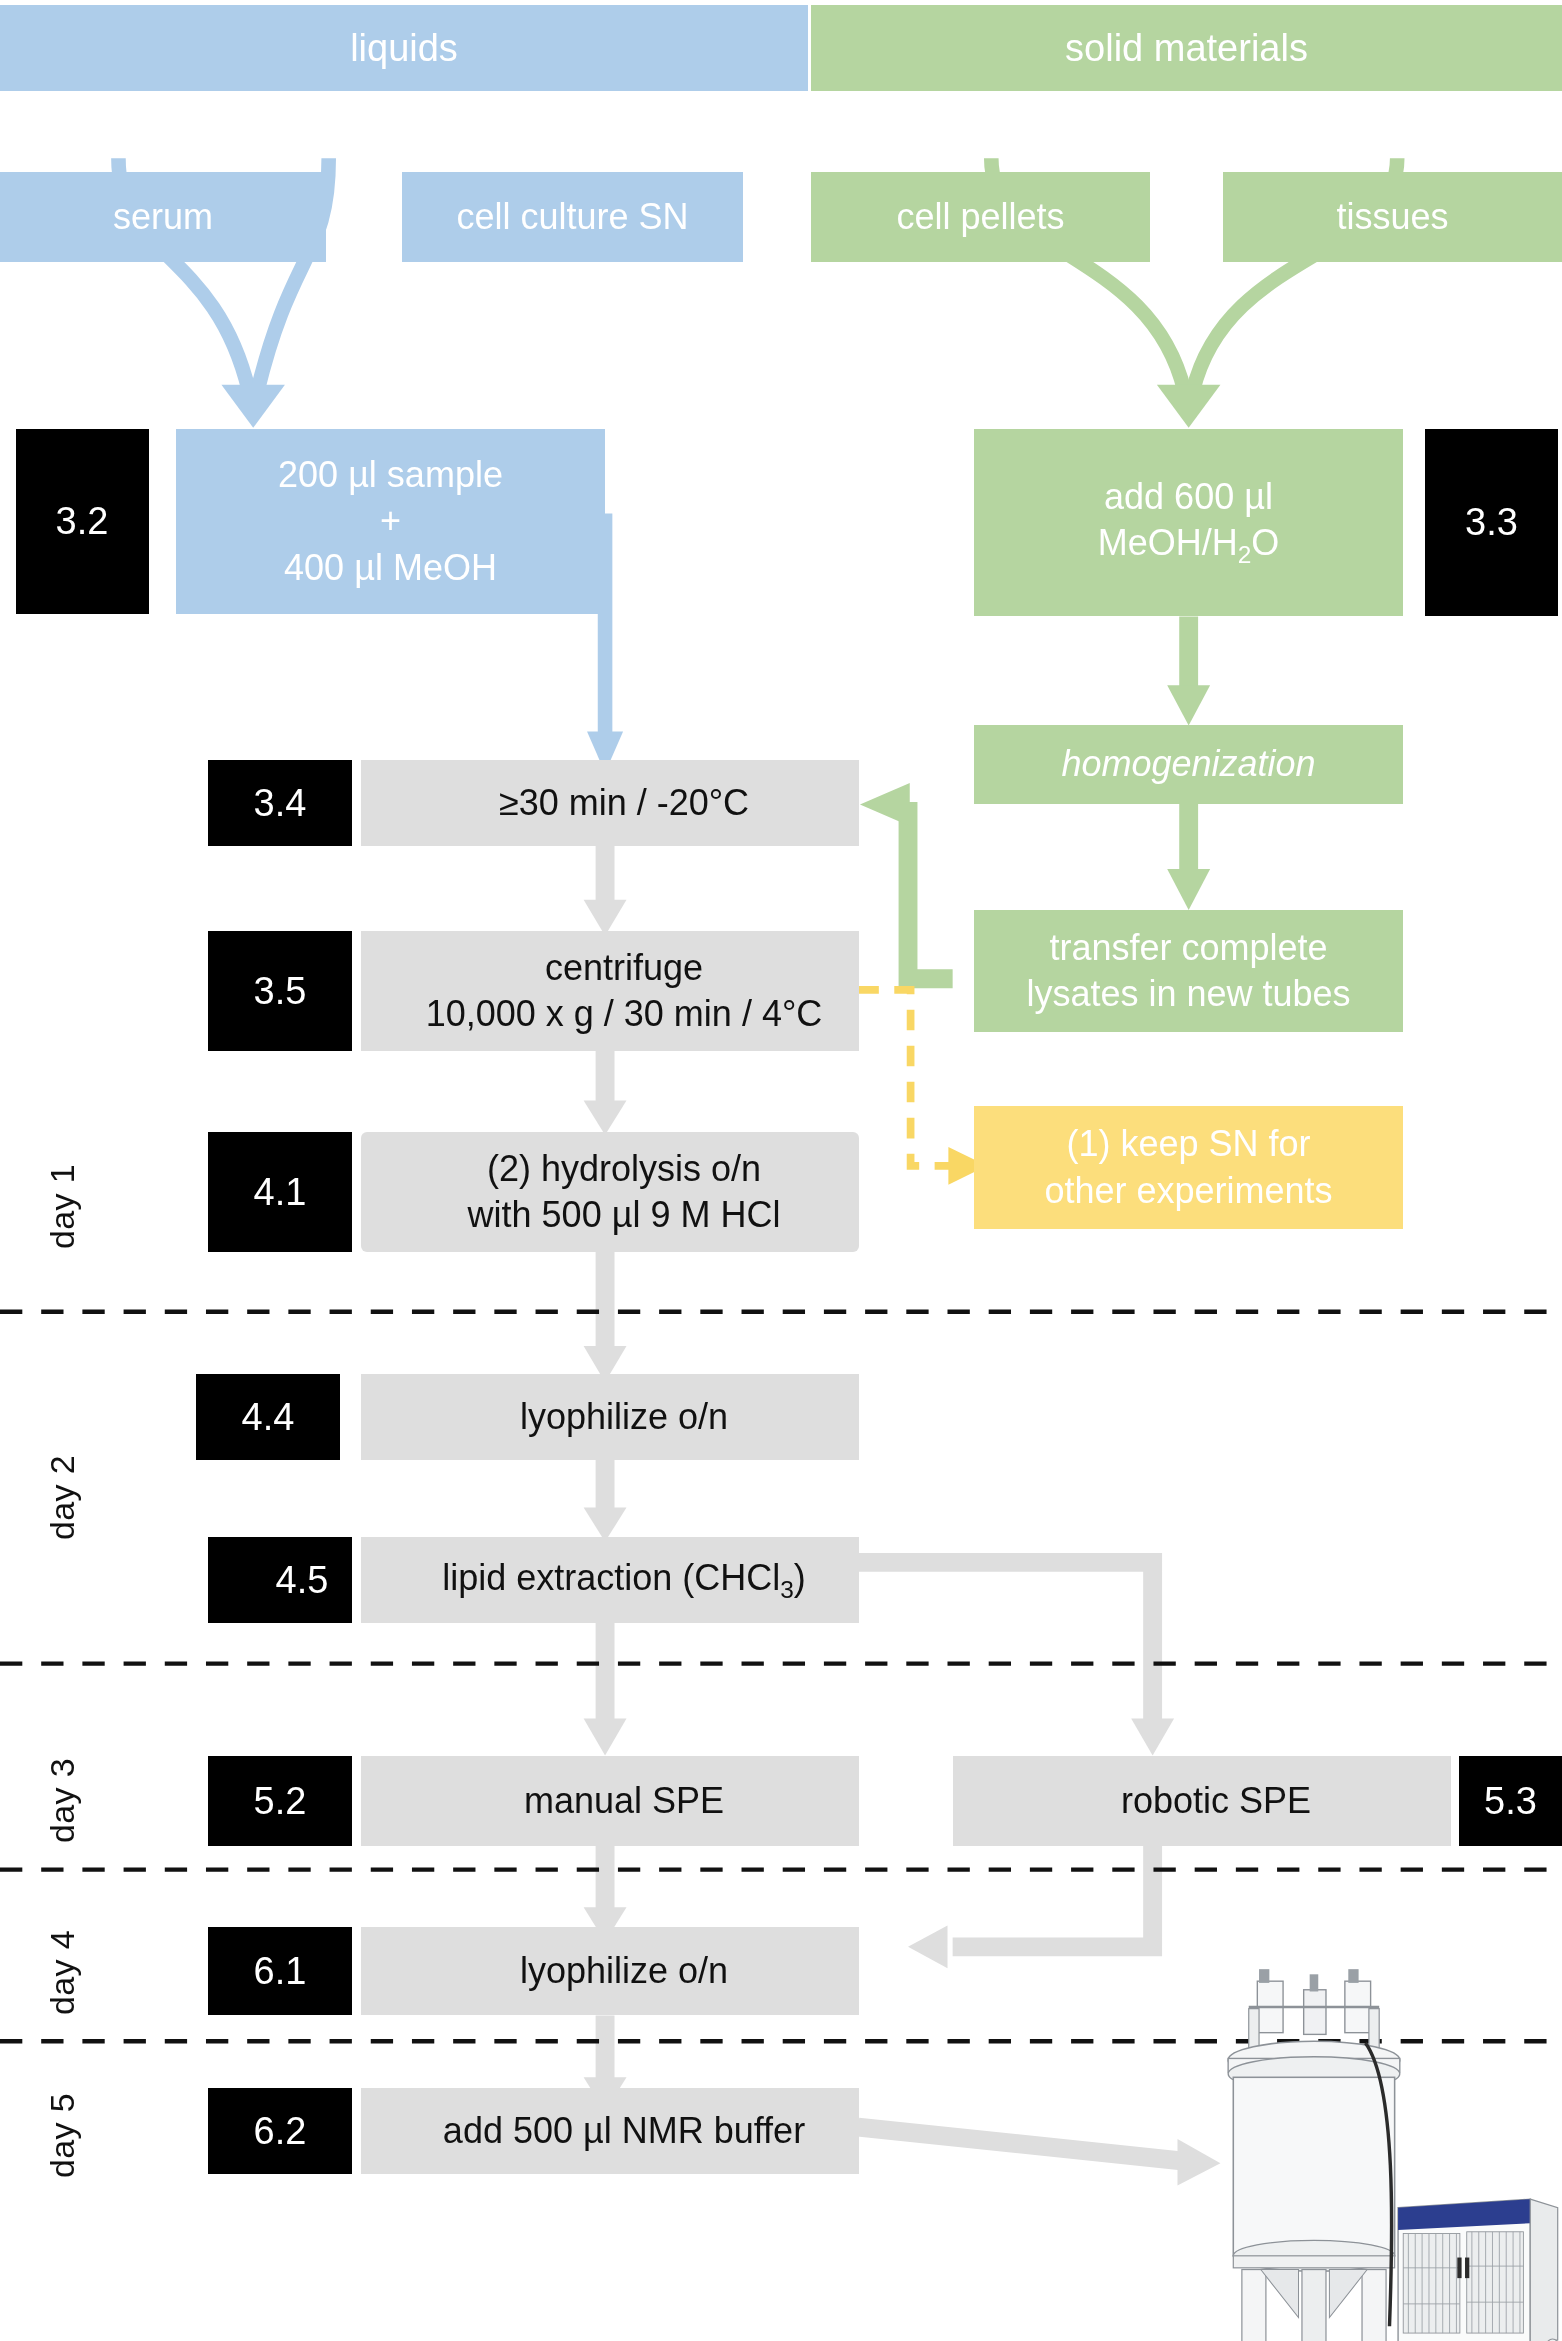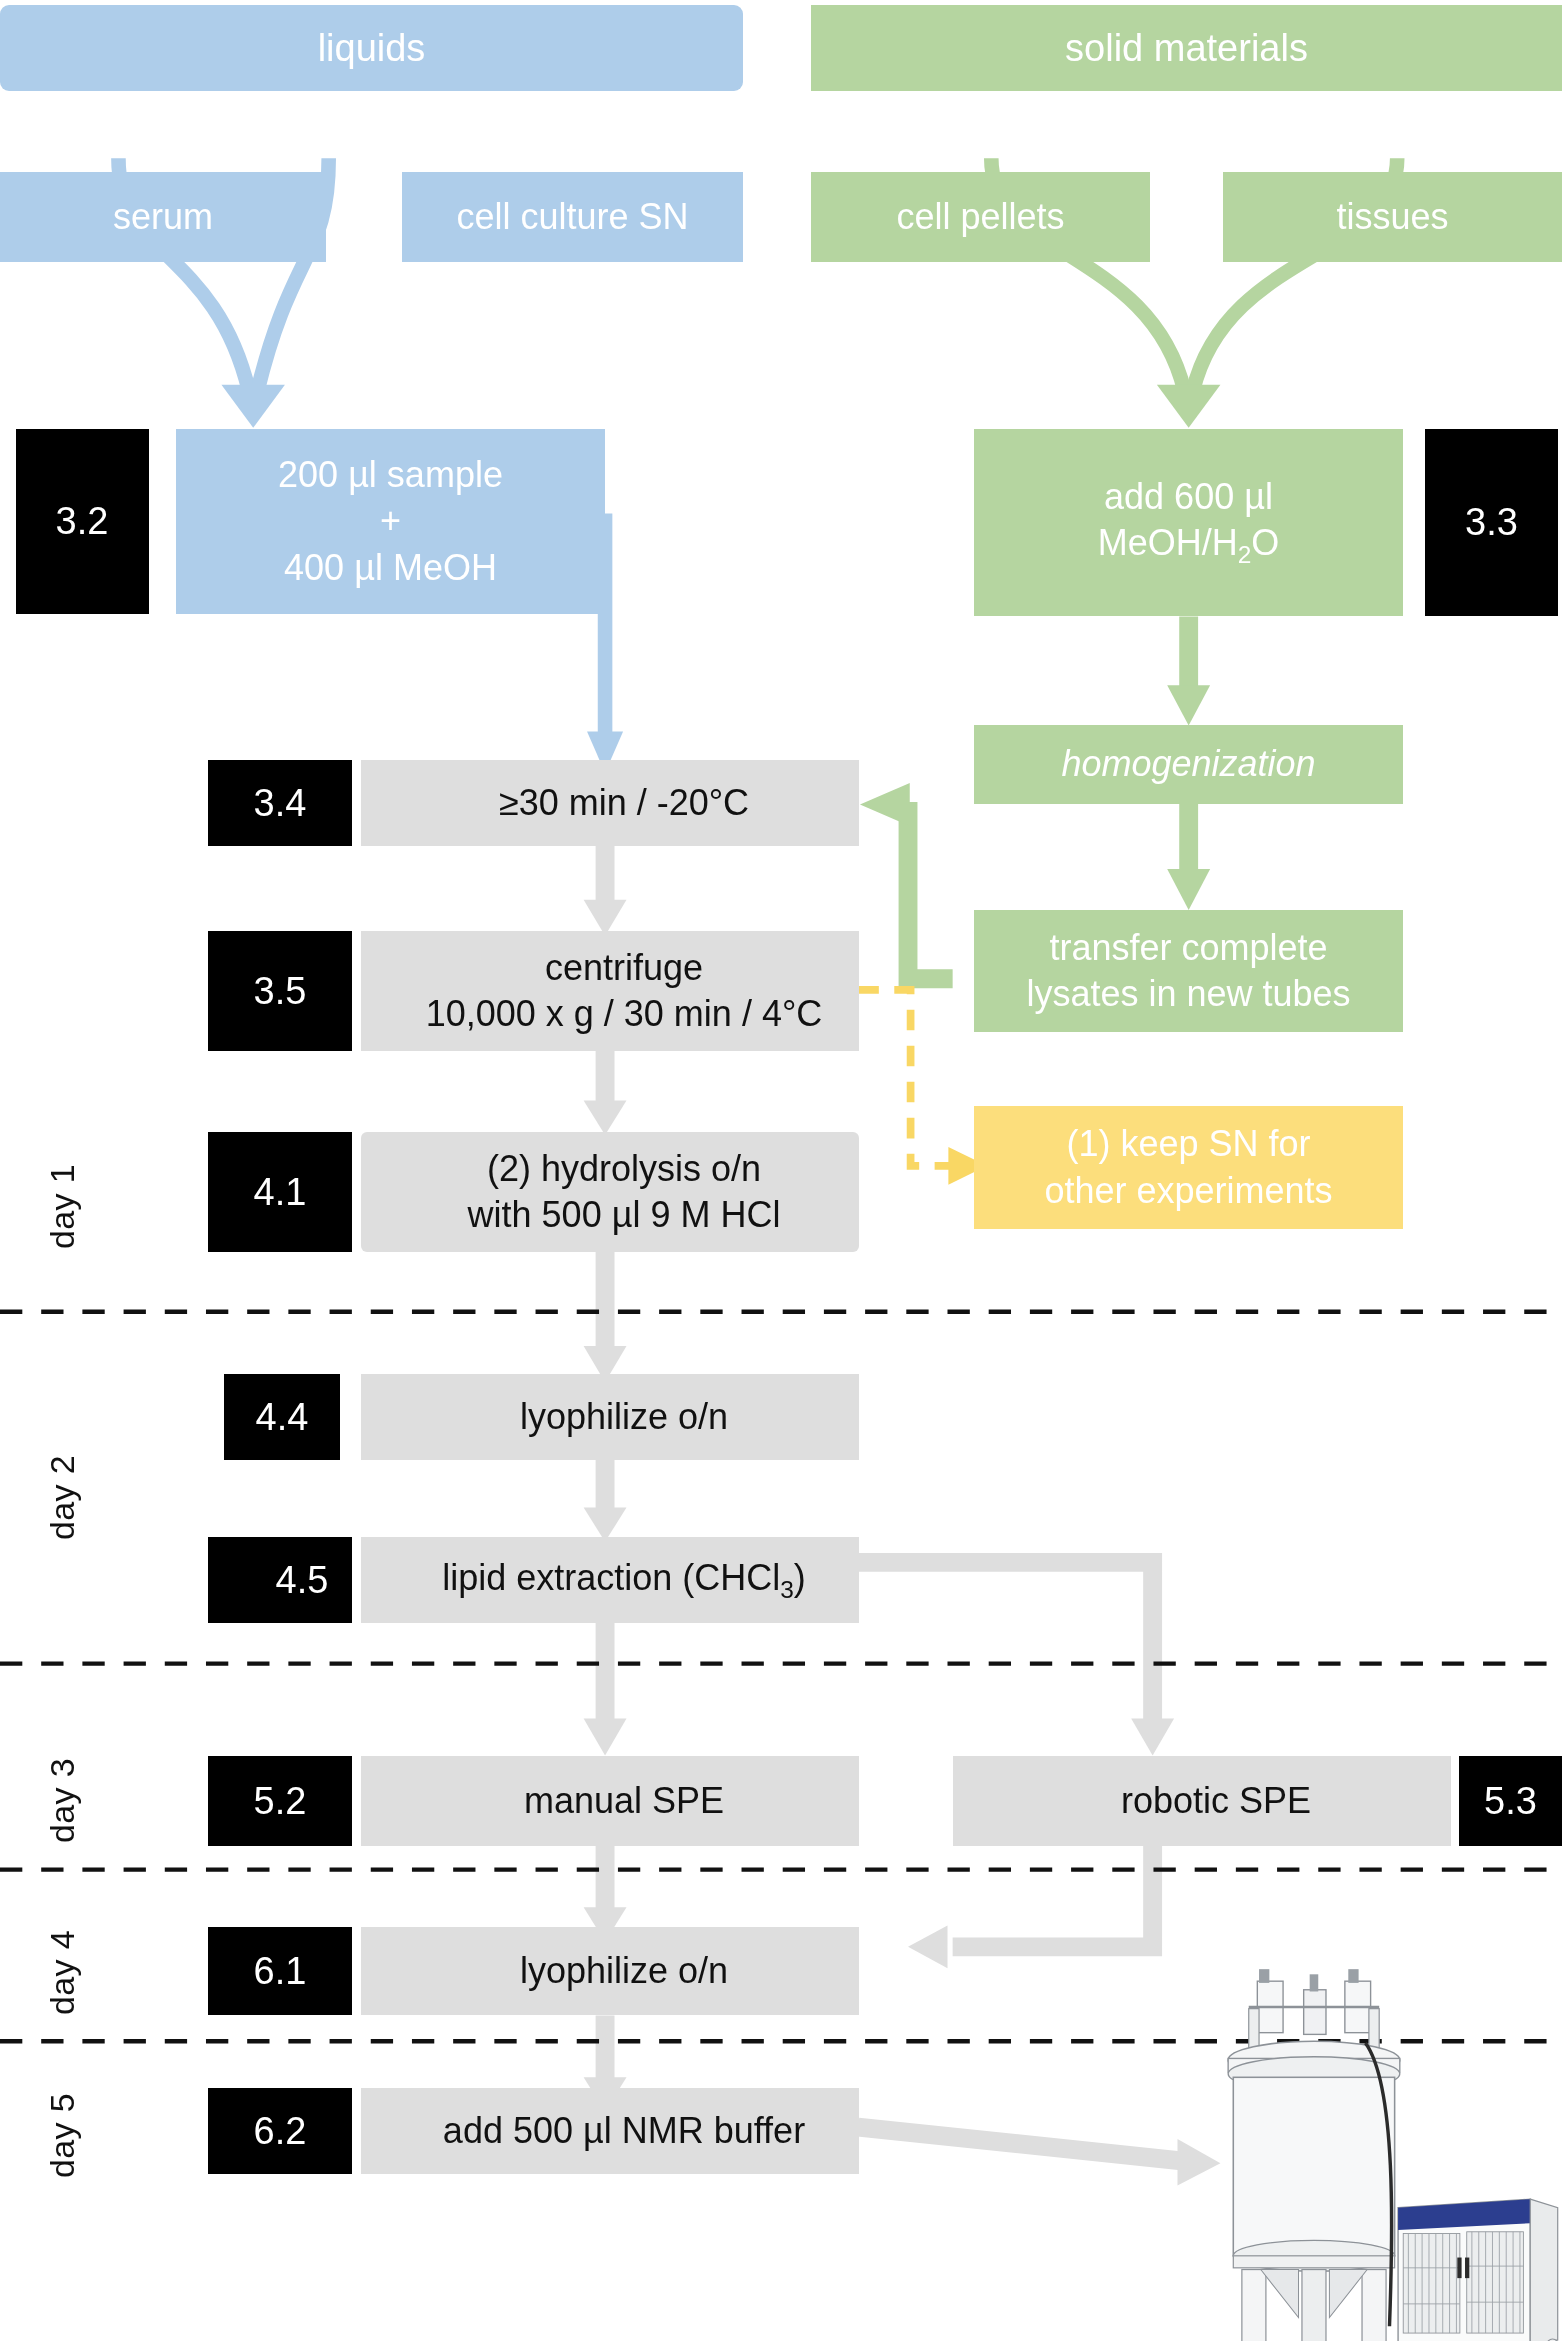--- a/index.html
+++ b/index.html
@@ -119,21 +119,21 @@
 
     <path d="M1000 2478 L1382 2518" stroke="#dedede" stroke-width="22" fill="none"></path>
     <path d="M1372 2492 L1372 2546 L1422 2520 z" fill="#dedede"></path>
 
     <line x1="0" y1="1528" x2="1820" y2="1528" stroke="#111" stroke-width="5" stroke-dasharray="26 22"></line>
     <line x1="0" y1="1938" x2="1820" y2="1938" stroke="#111" stroke-width="5" stroke-dasharray="26 22"></line>
     <line x1="0" y1="2178" x2="1820" y2="2178" stroke="#111" stroke-width="5" stroke-dasharray="26 22"></line>
     <line x1="0" y1="2378" x2="1820" y2="2378" stroke="#111" stroke-width="5" stroke-dasharray="26 22"></line>
   </svg>
 
-  <div class="box blue f44" style="left:0px;  top:5.2px;   width:743px; height:86px;border-radius:9px;">liquids</div>
+  <div class="box blue f44" style="left:0px;  top:5.2px;   width:808px; height:86px;">liquids</div>
   <div class="box green f44" style="left:811px; top:5.2px;  width:751px; height:86px;">solid materials</div>
 
   <div class="box blue f42" style="left:0px;    top:172px; width:326px; height:90px;">serum</div>
   <div class="box blue f42" style="left:402px;  top:172px; width:341px; height:90px;">cell culture SN</div>
   <div class="box green f42" style="left:811px;  top:172px; width:339px; height:90px;">cell pellets</div>
   <div class="box green f42" style="left:1223px; top:172px; width:339px; height:90px;">tissues</div>
 
   <div class="box black f44" style="left:15.5px;  top:429px; width:133px; height:185px;">3.2</div>
   <div class="box blue f42" style="left:176px; top:429px; width:429px; height:185px;">200 µl sample
 +
@@ -152,21 +152,21 @@
   <div class="box gray f42" style="left:361px; top:760px;  width:498px; height:86px;">≥30 min / -20°C</div>
 
   <div class="box black f44" style="left:208px; top:931px; width:144px; height:120px;">3.5</div>
   <div class="box gray f42" style="left:361px; top:931px; width:498px; height:120px;">centrifuge
 10,000 x g / 30 min / 4°C</div>
 
   <div class="box black f44" style="left:208px; top:1132px; width:144px; height:120px;">4.1</div>
   <div class="box gray f42" style="left:361px; top:1132px; width:498px; height:120px;border-radius:6px;">(2) hydrolysis o/n
 with 500 µl 9 M HCl</div>
 
-  <div class="box black f44" style="left:224px; top:1374px; width:116px; height:86px;">4.4</div>
+  <div class="box black f44" style="left:196px; top:1374px; width:144px; height:86px;">4.4</div>
   <div class="box gray f42" style="left:361px; top:1374px; width:498px; height:86px;">lyophilize o/n</div>
 
   <div class="box black f44" style="left:208px; top:1537px; width:144px; height:86px;padding-left:44px;">4.5</div>
   <div class="box gray f42" style="left:361px; top:1537px; width:498px; height:86px;"><span>lipid extraction (CHCl<sub>3</sub>)</span></div>
 
   <div class="box black f44" style="left:208px; top:1756px; width:144px; height:90px;">5.2</div>
   <div class="box gray f42" style="left:361px; top:1756px; width:498px; height:90px;">manual SPE</div>
 
   <div class="box gray f42" style="left:953px; top:1756px; width:498px; height:90px;">robotic SPE</div>
   <div class="box black f44" style="left:1459px; top:1756px; width:103px; height:90px;">5.3</div>

